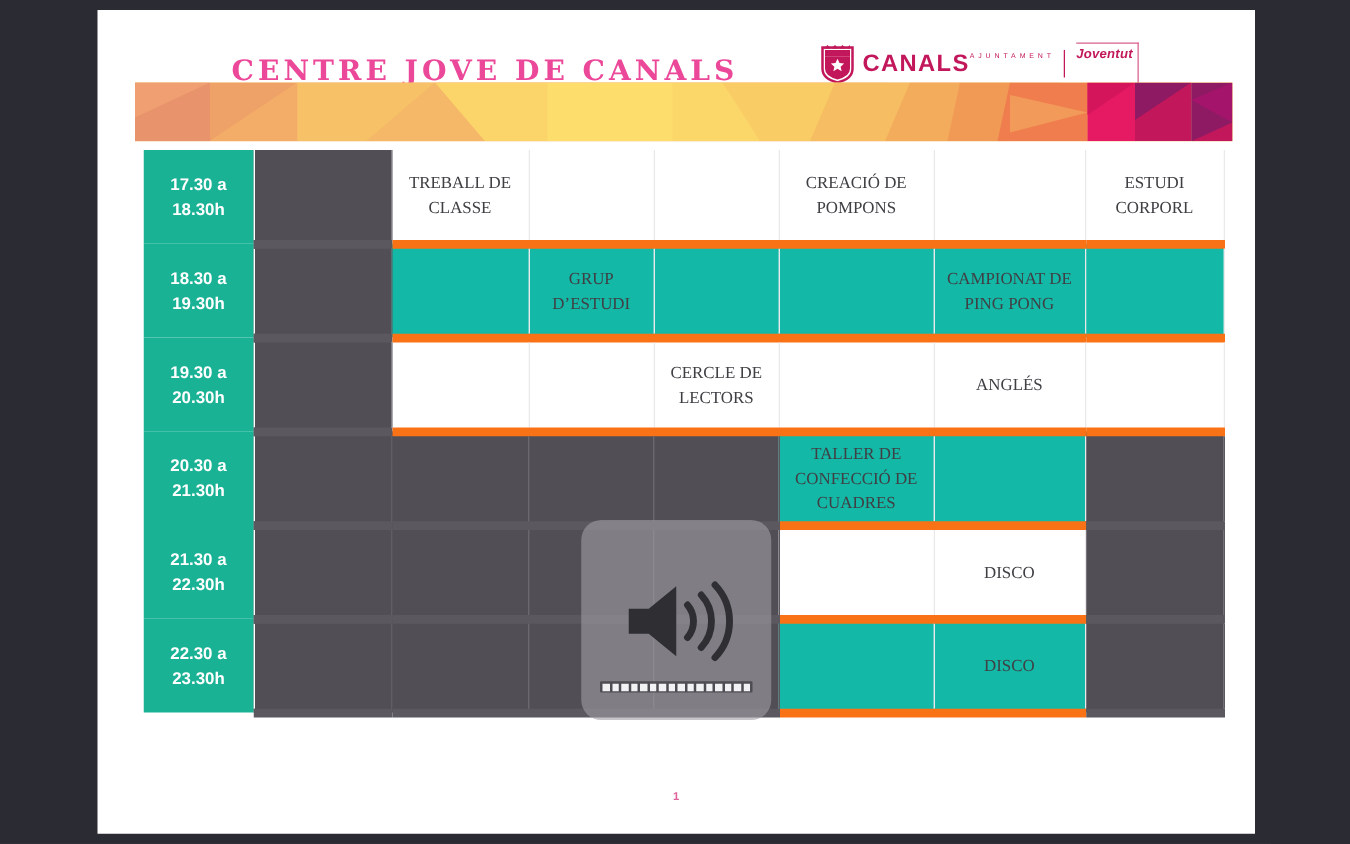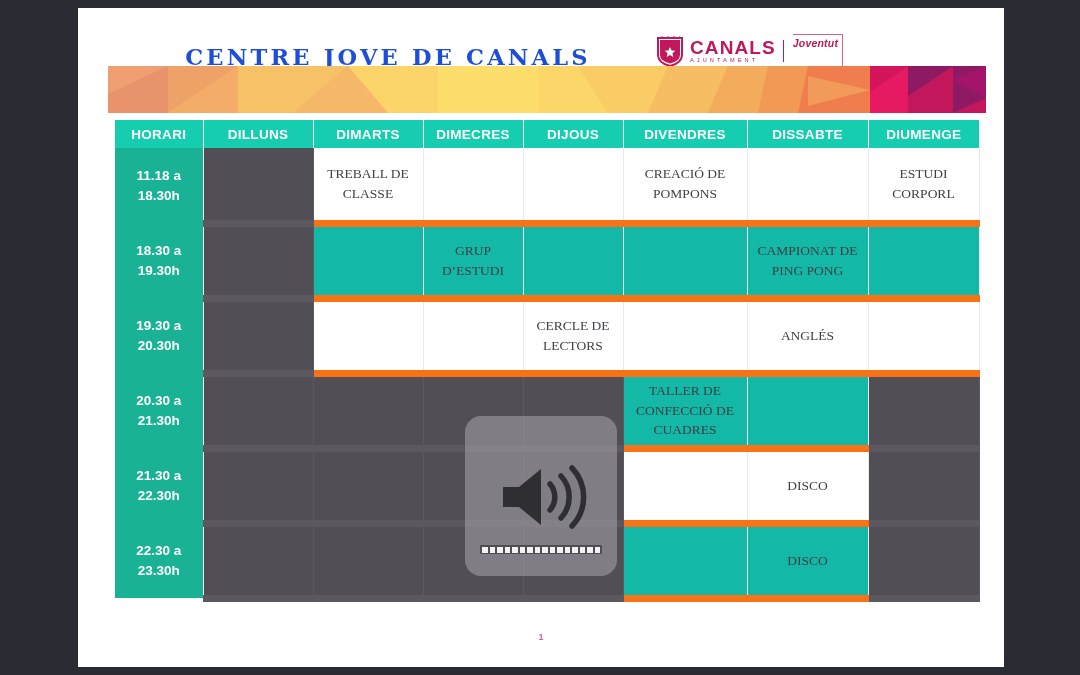--- a/index.html
+++ b/index.html
@@ -34,42 +34,42 @@
   #doc-title {
     position: absolute;
     left: 0;
     top: 36px;
     width: 620px;
     text-align: center;
     font-family: "DejaVu Serif", serif;
     font-weight: bold;
     font-size: 22.5px;
     letter-spacing: 3.2px;
-    color: #1d4ed8;
+    color: #ec4899;
     white-space: nowrap;
   }
 
   
   #logo {
     position: absolute;
     left: 577px;
     top: 26px;
     height: 34px;
     display: flex;
     align-items: center;
     gap: 5px;
   }
   #crest {
     position: relative;
     width: 30px;
     height: 32px;
   }
   #logo-wordmark {
     display: flex;
-    flex-direction: column;
+    flex-direction: row;
     line-height: 1;
   }
   #logo-canals {
     font-size: 19px;
     font-weight: bold;
     letter-spacing: 1.1px;
     color: #c2185b;
     font-family: "Liberation Sans", sans-serif;
   }
   #logo-ajuntament {
@@ -266,35 +266,25 @@
         <col style="width:88px">
           <col style="width:110px">
           <col style="width:110px">
           <col style="width:100px">
         <col style="width:100px">
           <col style="width:124px">
           <col style="width:121px">
           <col style="width:111px">
       </colgroup>
       <thead>
-        <tr>
-          <th class="hdr hdr-corner-day" rowspan="1">HORARI</th>
-          <th class="hdr hdr-day">DILLUNS</th>
-          <th class="hdr hdr-day">DIMARTS</th>
-          <th class="hdr hdr-day">DIMECRES</th>
-          <th class="hdr hdr-day">DIJOUS</th>
-          <th class="hdr hdr-day">DIVENDRES</th>
-          <th class="hdr hdr-day">DISSABTE</th>
-          <th class="hdr hdr-day">DIUMENGE</th>
-        </tr>
       </thead>
       <tbody id="grid-body">
           <tr>
             <td class="timecell">
-              <div>11.18 a</div>
+              <div>17.30 a</div>
               <div>18.30h</div>
             </td>
             <td class="cell dark"></td>
             <td class="cell white">TREBALL DE CLASSE</td>
             <td class="cell white"></td>
             <td class="cell white"></td>
             <td class="cell white">CREACIÓ DE POMPONS</td>
             <td class="cell white"></td>
             <td class="cell white">ESTUDI CORPORL</td>
           </tr>

